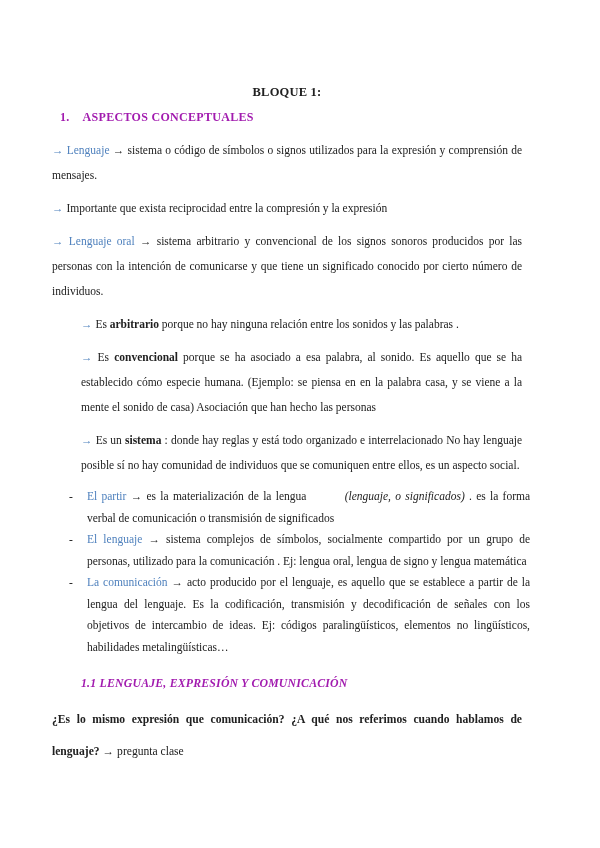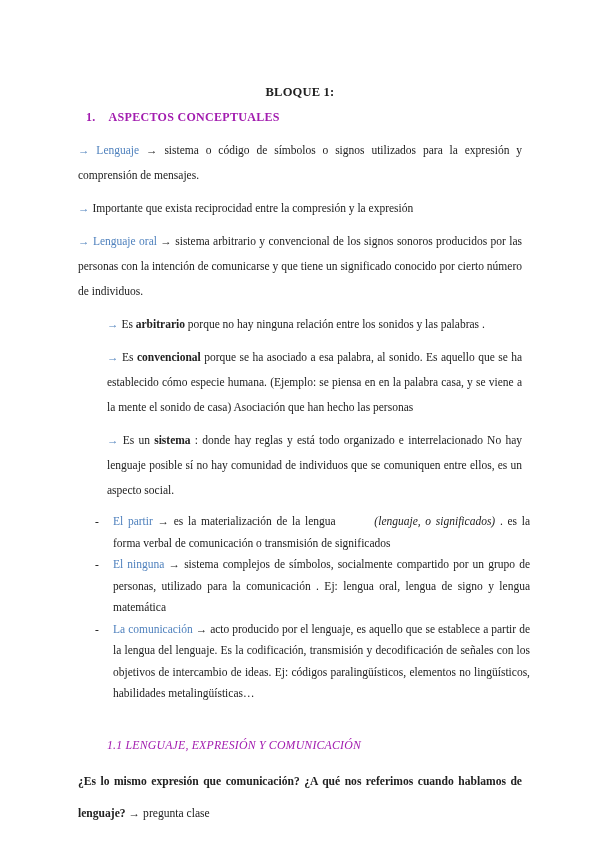--- a/index.html
+++ b/index.html
@@ -3,21 +3,21 @@
 <meta charset="utf-8">
 <style>
   html, body { margin: 0; padding: 0; }
   body {
     width: 600px; height: 848px;
     background: #ffffff;
     font-family: "Liberation Serif", serif;
     color: #212121;
     overflow: hidden;
   }
-  .page { padding: 80px 70px 0 70px; box-sizing: border-box; width: 600px; height: 848px; }
+  .page { padding: 80px 70px 0 44px; box-sizing: border-box; width: 600px; height: 848px; }
 
   .title {
     text-align: center; font-weight: bold; font-size: 12.5px; line-height: 25px;
     letter-spacing: 0.2px;
   }
   .h1 {
     font-weight: bold; font-size: 12px; line-height: 25px;
     padding-left: 16px; letter-spacing: 0.3px;
   }
   .teal { color: #a21caf; }
@@ -33,22 +33,22 @@
   .u { text-decoration: underline; }
 
   .doc-list { margin: 0; padding: 0; list-style: none; }
   .doc-list li {
     position: relative; padding-left: 43px;
     font-size: 11.5px; line-height: 21.5px; text-align: justify;
   }
   .doc-list li .dash { position: absolute; left: 25px; }
 
   .h2 {
-    font-weight: normal; font-style: italic; font-size: 11.8px; line-height: 25px;
-    margin: 28px 0 3px 37px; letter-spacing: 0.2px;
+    font-weight: bold; font-style: italic; font-size: 11.8px; line-height: 25px;
+    margin: 13px 0 3px 37px; letter-spacing: 0.2px;
   }
   .question { font-size: 11.6px; line-height: 32px; }
 </style>
 </head>
 <body>
 
 <div class="page">
 
   <div class="title">BLOQUE 1:</div>
 
@@ -99,21 +99,21 @@
     <li>
       <span class="dash">-</span>
       <span class="blue">El partir</span>
       <span>→</span>
       <span>es la materialización de la lengua</span>
       <span class="i">(lenguaje, o significados)</span>
       <span>. es la forma verbal de comunicación o transmisión de significados</span>
     </li>
     <li>
       <span class="dash">-</span>
-      <span class="blue">El ninguna</span>
+      <span class="blue">El lenguaje</span>
       <span>→</span>
       <span>sistema complejos de símbolos, socialmente compartido por un grupo de personas, utilizado para la comunicación . Ej: lengua oral, lengua de signo y lengua matemática</span>
     </li>
     <li>
       <span class="dash">-</span>
       <span class="blue">La comunicación</span>
       <span>→</span>
       <span>acto producido por el lenguaje, es aquello que se establece a partir de la lengua del lenguaje. Es la codificación, transmisión y decodificación de señales con los objetivos de intercambio de ideas. Ej: códigos paralingüísticos, elementos no lingüísticos, habilidades metalingüísticas…</span>
     </li>
   </ul>

